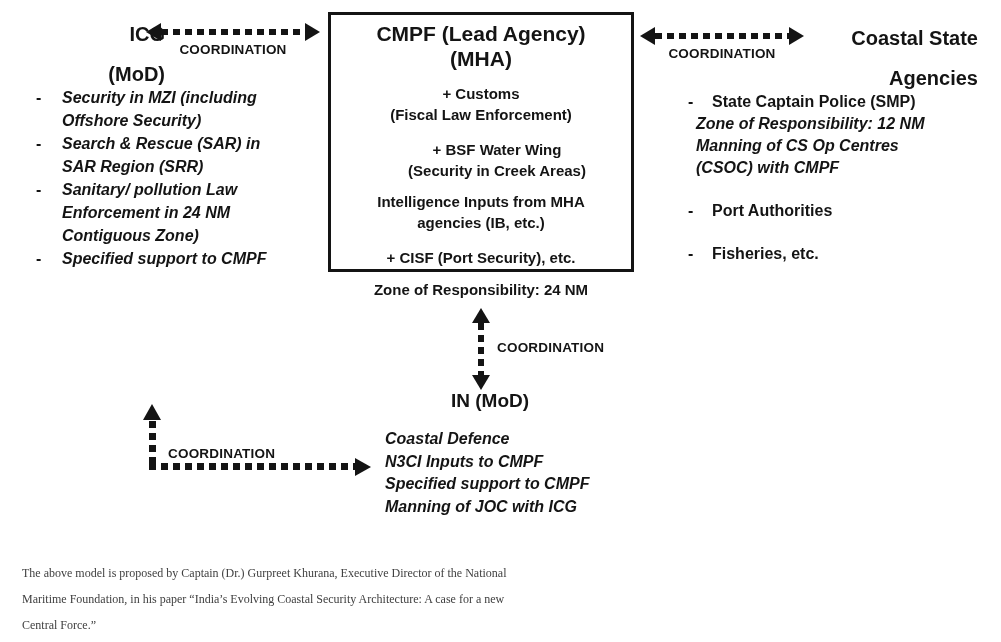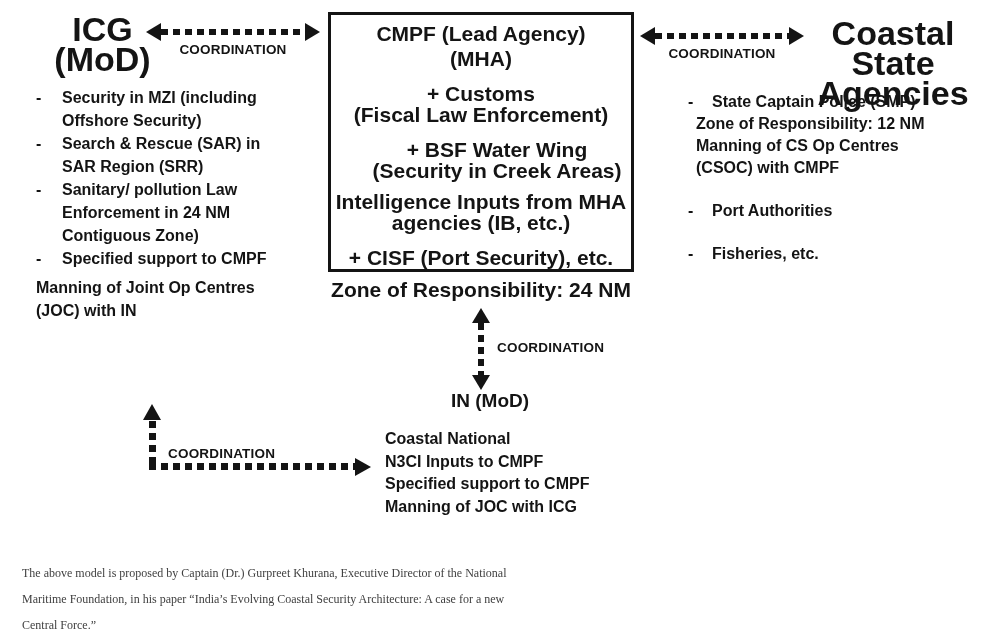--- a/index.html
+++ b/index.html
@@ -1,32 +1,32 @@
 <!DOCTYPE html>
 <html><head>
 <meta charset="utf-8">
 <style>
   * { margin:0; padding:0; box-sizing:border-box; }
   body { background:#fff; font-family:"Liberation Sans", sans-serif; }
   .stage {
     position:relative; width:1001px; height:642px; background:#ffffff;
     color:#141414; overflow:hidden;
   }
-  .pre { white-space:pre-line; }
+  .pre { white-space:pre-line;font-style:italic; }
 
   
-  .agency-title { position:absolute; font-weight:bold; text-align:center;
-    font-size:34px; line-height:30px; white-space:pre-line; }
+  .agency-title { position:absolute; font-weight:bold; text-align:right;
+    font-size:20px; line-height:40px; white-space:pre-line; }
   .in-title { position:absolute; font-weight:bold; font-size:19px; }
 
   
   .cmpf-box { position:absolute; left:328px; top:12px; width:306px; height:260px;
     border:3px solid #141414; text-align:center; padding-top:6px; }
   .cmpf-box .box-title { font-size:21px; line-height:25px; font-weight:bold; white-space:pre-line; }
-  .cmpf-box .box-group { font-size:21px; line-height:21px; font-weight:bold; white-space:pre-line; }
+  .cmpf-box .box-group { font-size:15px; line-height:21px; font-weight:bold; white-space:pre-line; }
   .g1 { margin-top:12px; } .g2 { margin-top:14px;margin-left:32px; } .g3 { margin-top:14px; }
   .g4 { margin-top:10px; } .g5 { margin-top:11px; }
 
   
   .body-text { font-size:16px; line-height:23px; font-weight:bold; }
   .abs { position:absolute; }
   .list { display:flex; flex-direction:column; }
   .row { display:flex; }
   .bullet { width:26px; flex:none; }
   .r-bullet { width:24px; flex:none; }
@@ -127,22 +127,20 @@
       <span class="pre">Sanitary/ pollution Law
 Enforcement in 24 NM
 Contiguous Zone)</span>
     </div>
     <div class="row">
       <span class="bullet">-</span>
       <span class="pre">Specified support to CMPF</span>
     </div>
   </div>
 
-  <div class="abs body-text pre" style="left:36px; top:276px; width:292px;">Manning of Joint Op Centres
-(JOC) with IN</div>
 
 
   <div class="abs row body-text" style="left:688px; top:91px; width:300px; line-height:22px;">
     <span class="r-bullet">-</span>
     <span>State Captain Police (SMP)</span>
   </div>
   <div class="abs body-text pre" style="left:696px; top:113px; width:300px; line-height:22px;">Zone of Responsibility: 12 NM
 Manning of CS Op Centres
 (CSOC) with CMPF</div>
   <div class="abs row body-text" style="left:688px; top:199px; width:300px;">
@@ -155,21 +153,21 @@
   </div>
 
   <div class="v-arrow" style="left:469px; top:308px; height:82px; width:24px;">
     <span class="av-up"></span>
     <span class="dots-v"></span>
     <span class="av-down"></span>
   </div>
   <div class="v-coord-label" style="left:497px; top:340px;">COORDINATION</div>
 
   <div class="in-title" style="left:415px; top:390px; width:150px; text-align:center;">IN (MoD)</div>
-  <div class="abs body-text pre" style="left:385px; top:428px; width:280px; line-height:22.5px;">Coastal National
+  <div class="abs body-text pre" style="left:385px; top:428px; width:280px; line-height:22.5px;">Coastal Defence
 N3CI Inputs to CMPF
 Specified support to CMPF
 Manning of JOC with ICG</div>
 
   <div>
     <span class="l-up-head" style="left:143px; top:404px;"></span>
     <span class="l-vert" style="left:149px; top:421px; height:46px;"></span>
     <span class="l-horiz" style="left:149px; top:463px; width:206px;"></span>
     <span class="l-right-head" style="left:355px; top:458px;"></span>
     <span class="l-coord-label" style="left:168px; top:446px;">COORDINATION</span>

